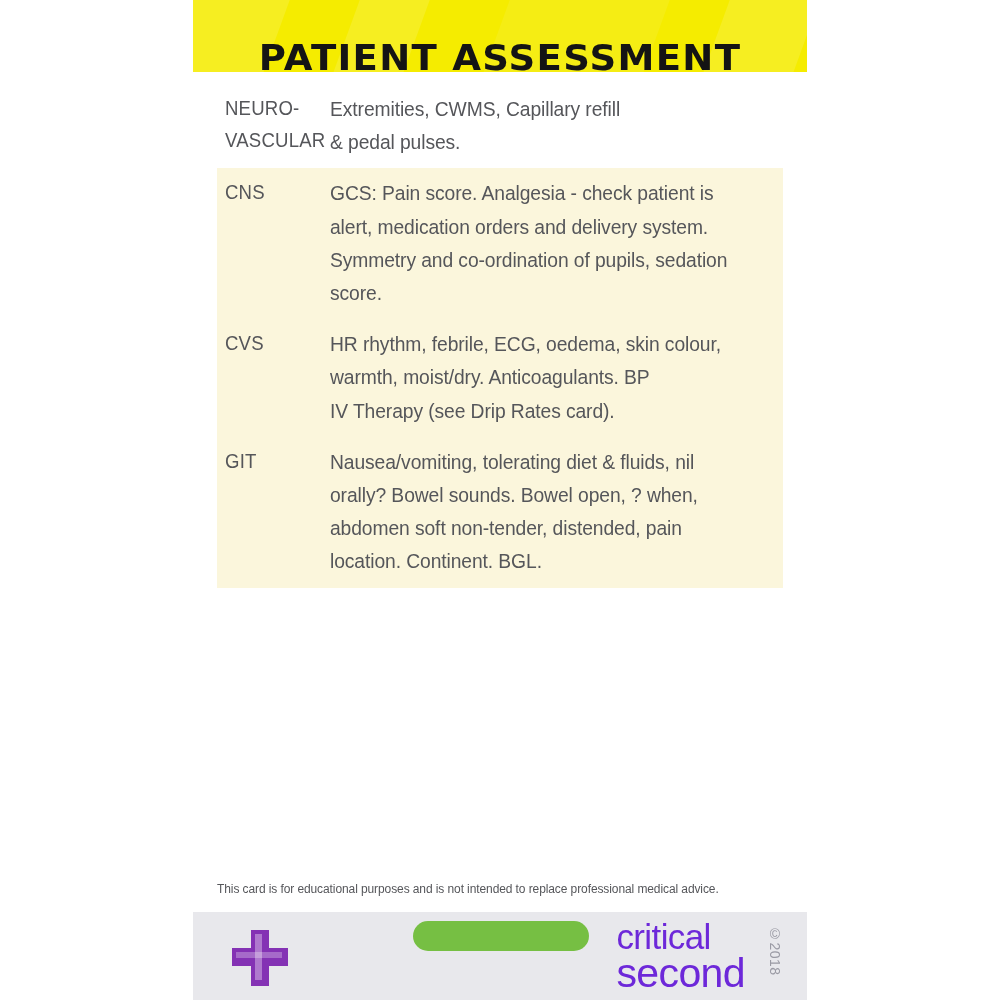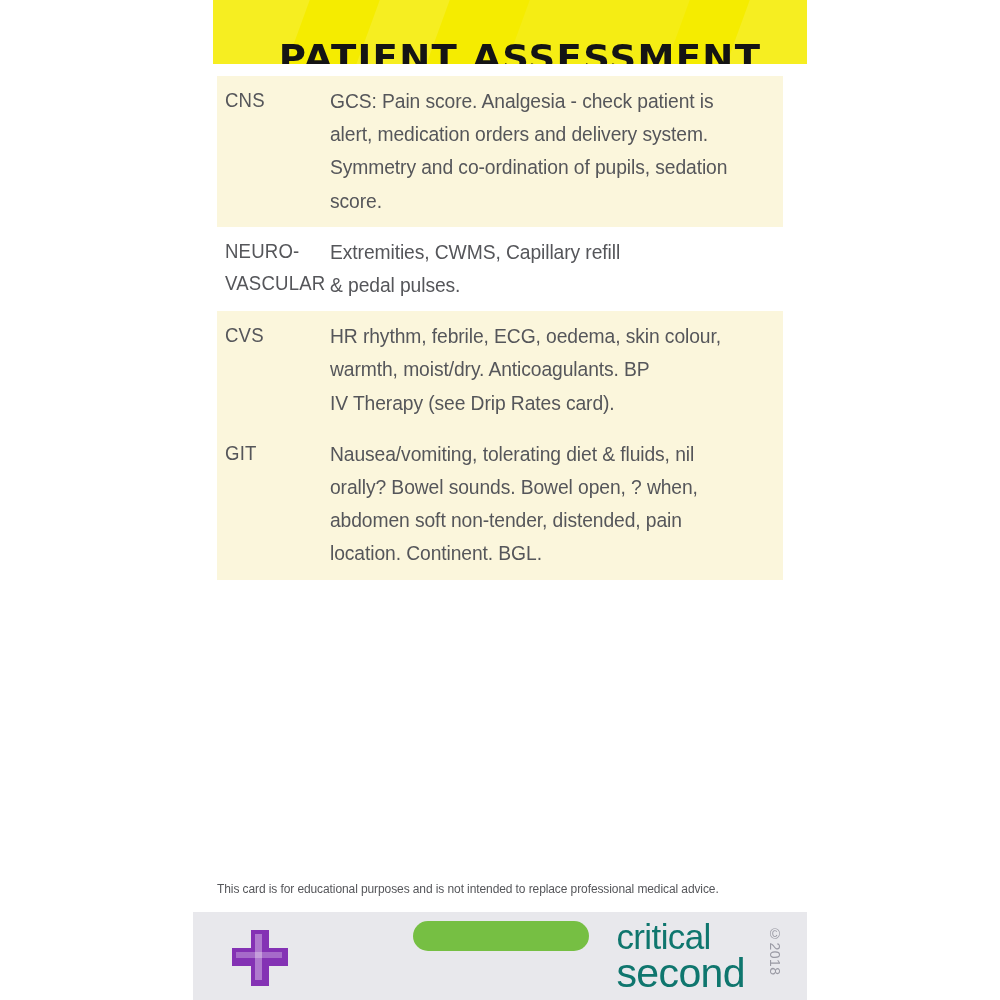--- a/index.html
+++ b/index.html
@@ -18,24 +18,23 @@
     width: 614px;
     height: 1000px;
     background: #ffffff;
     overflow: hidden;
   }
 
   
   .header {
     position: relative;
     width: 614px;
-    height: 64px;
+    height: 72px;
     background: #f5ec00;
     overflow: hidden;
-    margin-left: 20px;
   }
   .header .sheen {
     position: absolute;
     top: 0;
     width: 120px;
     height: 92px;
     background: rgba(255,255,255,0.13);
     transform: skewX(-20deg);
   }
   .header .sheen.s1 { left: -40px; }
@@ -155,21 +154,21 @@
     border-radius: 15px;
     background: #76bf43;
   }
 
   .brand {
     position: absolute;
     right: 62px;
     top: 8px;
     text-align: left;
     font-family: "Liberation Sans", sans-serif;
-    color: #0f766e;
+    color: #6d28d9;
     line-height: 0.96;
   }
   .brand .l1 { font-size: 35px; letter-spacing: -0.6px; }
   .brand .l2 { font-size: 41px; letter-spacing: -0.6px; }
 
   .copyright {
     position: absolute;
     right: 24px;
     top: 14px;
     font-family: "Liberation Sans", sans-serif;
@@ -187,30 +186,30 @@
   <div class="header">
     <div class="sheen s1"></div>
     <div class="sheen s2"></div>
     <div class="sheen s3"></div>
     <div class="sheen s4"></div>
     <div class="header-title">PATIENT ASSESSMENT</div>
   </div>
 
   <div class="rows">
 
-    <div class="row shaded">
-      <div class="label">CNS</div>
-      <div class="text">GCS: Pain score. Analgesia - check patient is alert, medication orders and delivery system. Symmetry and co-ordination of pupils, sedation score.</div>
-    </div>
-
     <div class="row">
       <div class="label">NEURO-
 VASCULAR</div>
       <div class="text">Extremities, CWMS, Capillary refill
 &amp; pedal pulses.</div>
+    </div>
+
+    <div class="row shaded">
+      <div class="label">CNS</div>
+      <div class="text">GCS: Pain score. Analgesia - check patient is alert, medication orders and delivery system. Symmetry and co-ordination of pupils, sedation score.</div>
     </div>
 
     <div class="row shaded">
       <div class="label">CVS</div>
       <div class="text">HR rhythm, febrile, ECG, oedema, skin colour, warmth, moist/dry. Anticoagulants. BP
  IV Therapy (see Drip Rates card).</div>
     </div>
 
 
     <div class="row shaded">

